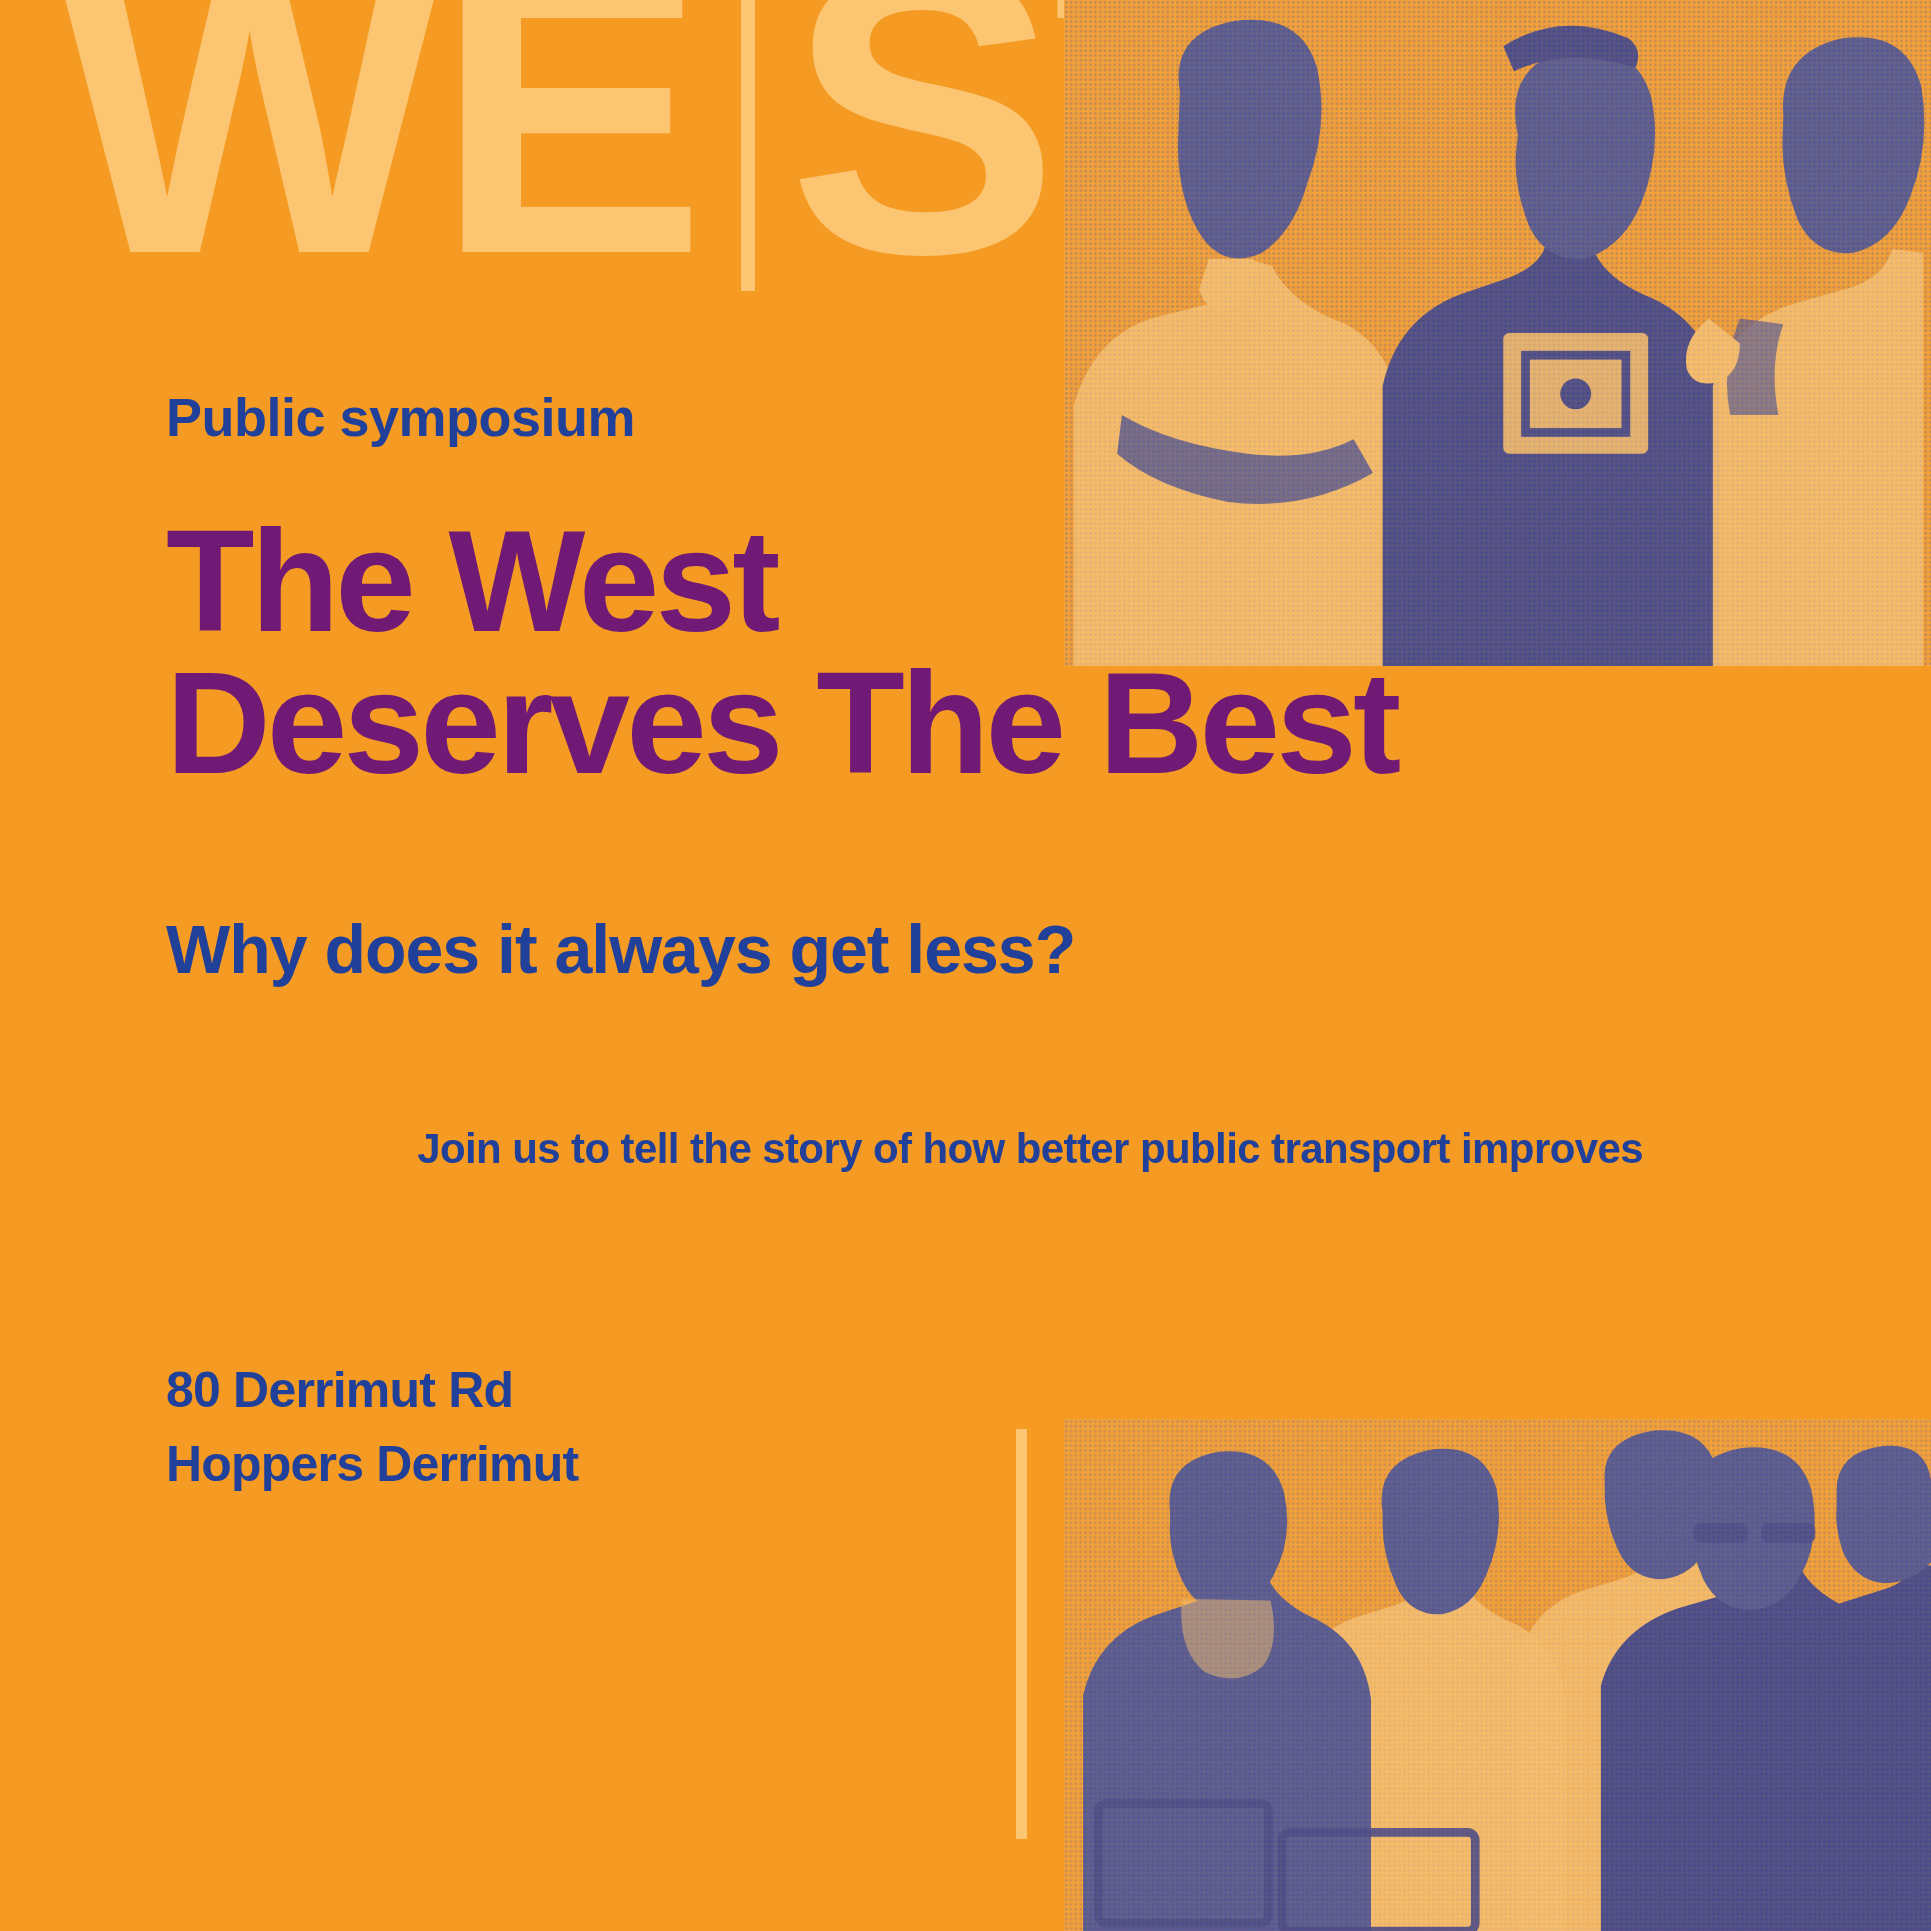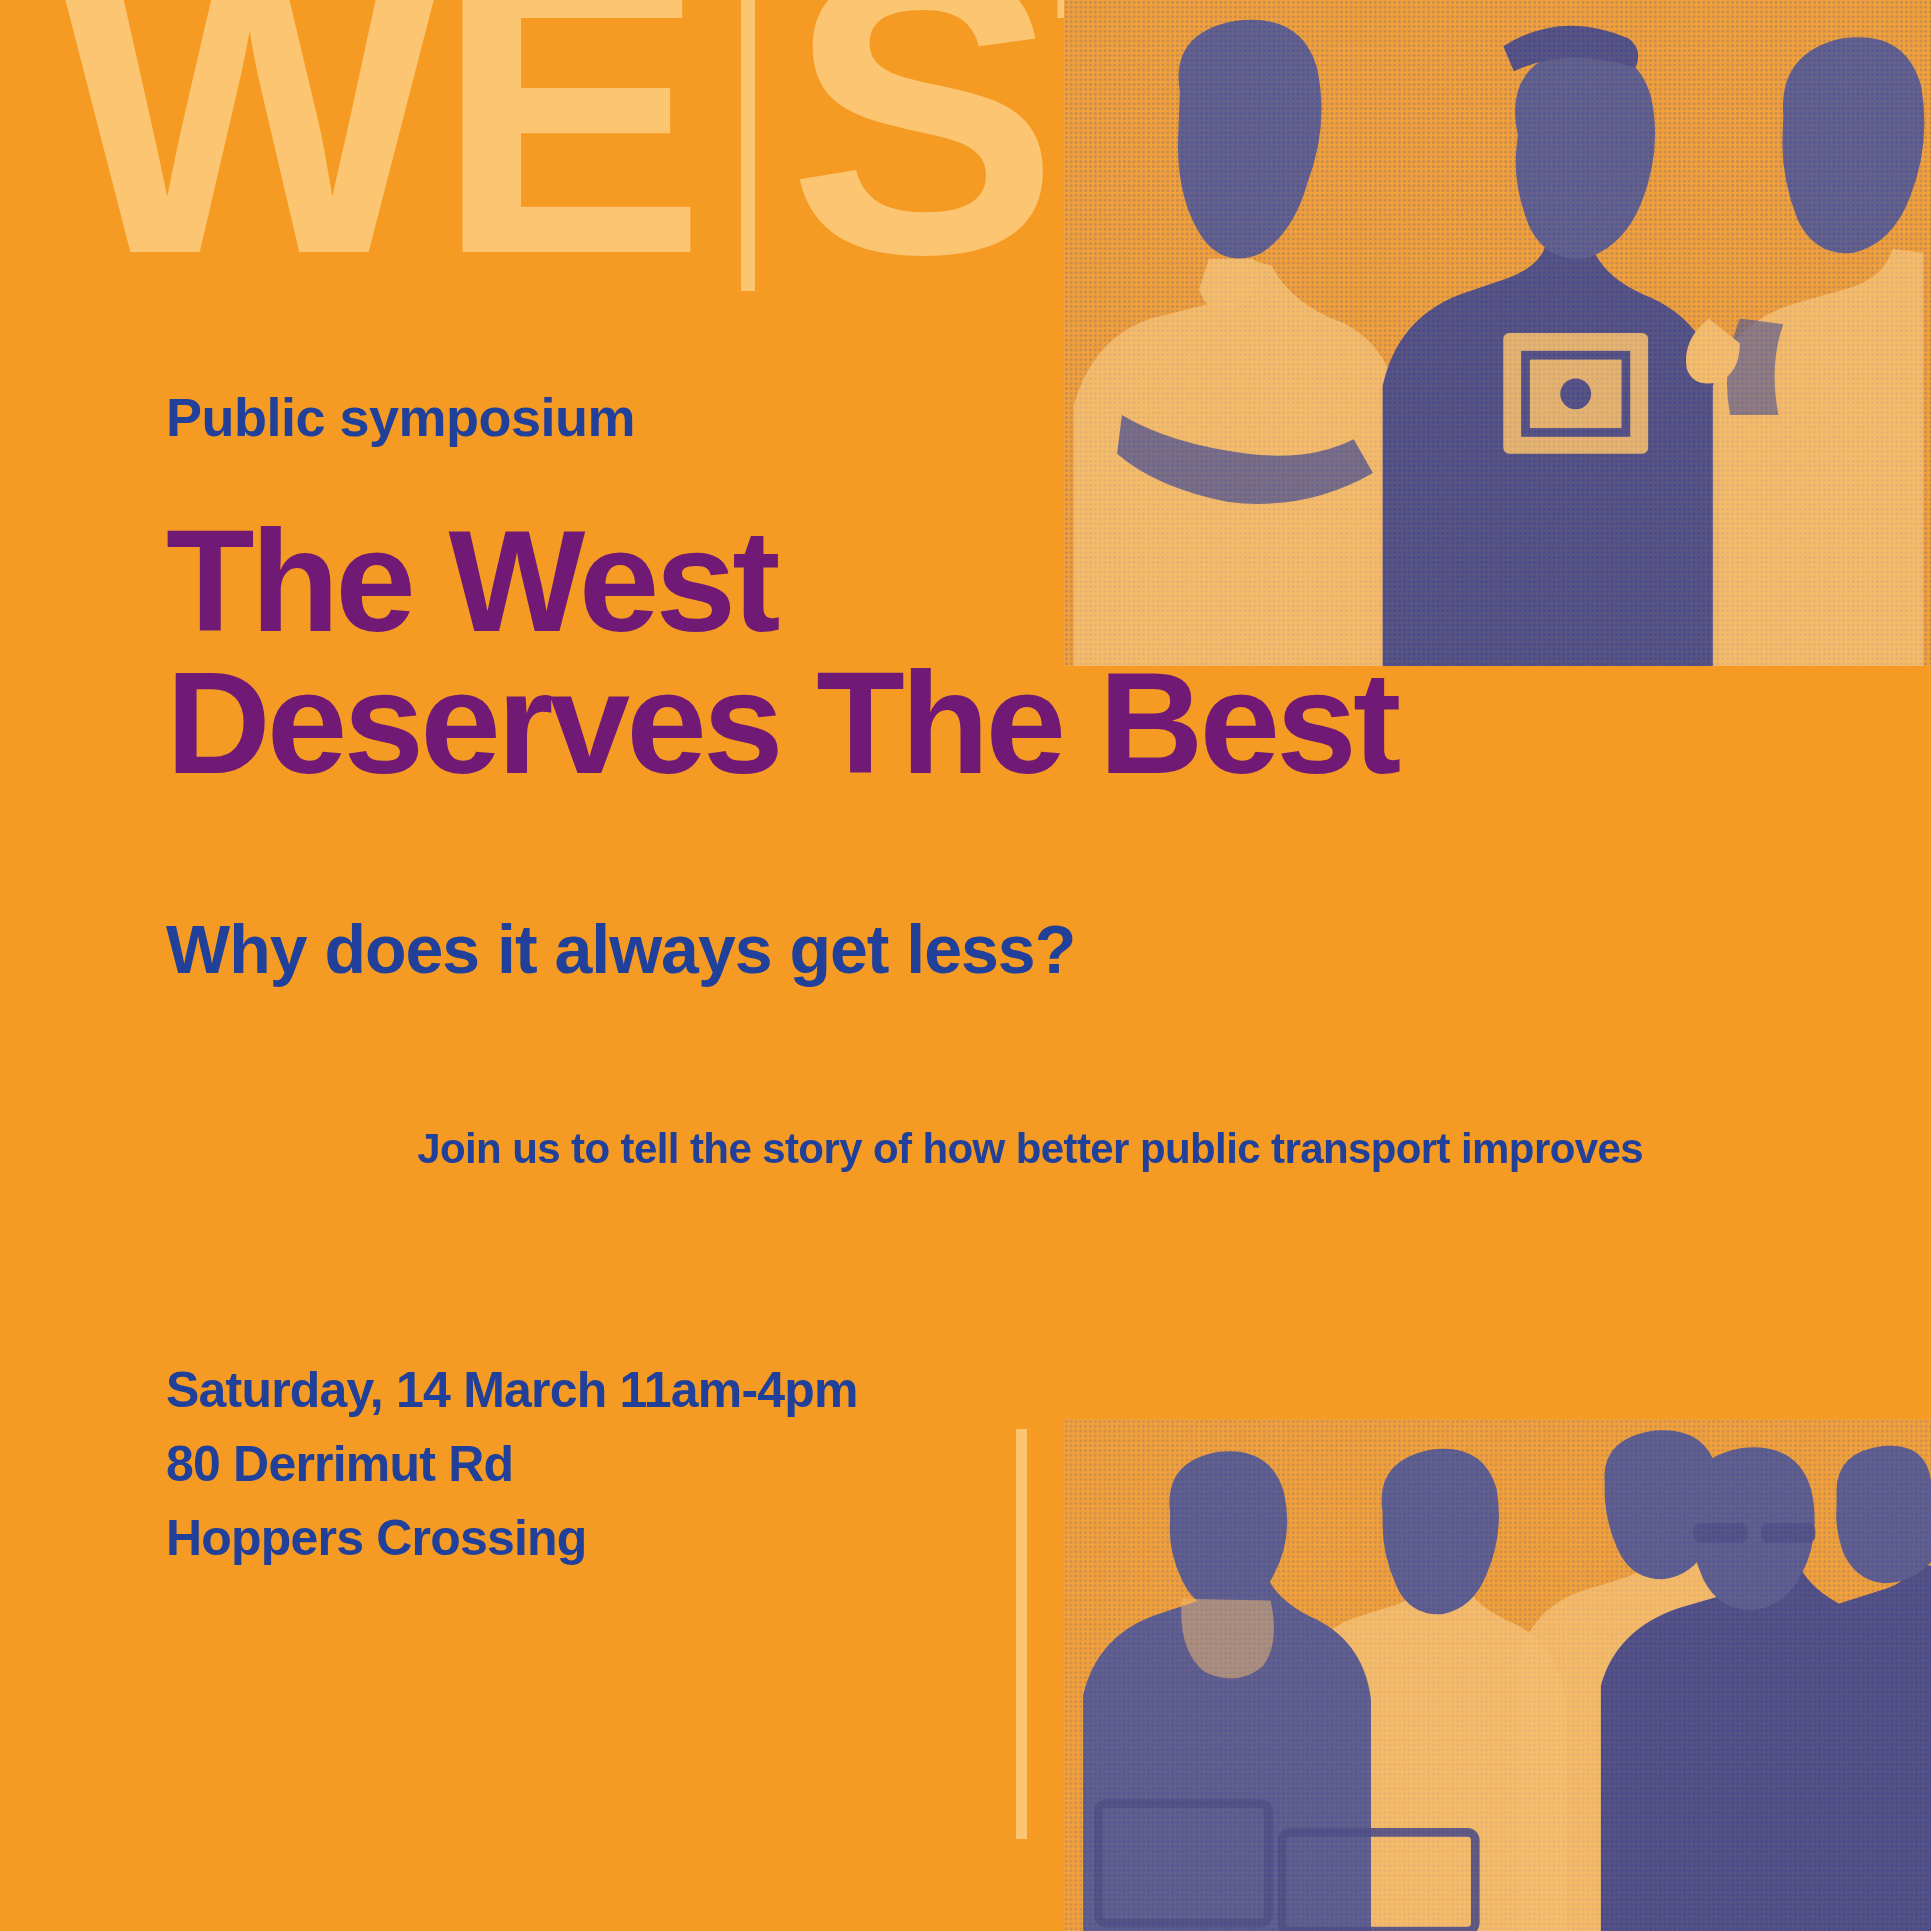--- a/index.html
+++ b/index.html
@@ -223,20 +223,19 @@
     <div class="headline">
       <span class="l1">The West</span>
       <span class="l2">Deserves The Best</span>
     </div>
     <div class="subhead">Why does it always get less?</div>
     <div class="blurb">
       <span>Join us to tell the story of how better public transport improves</span>
       <br>
     </div>
     <div class="details">
-      <div>Saturday, 14 March 11am-4pm</div>
       <div>80 Derrimut Rd</div>
-      <div>Hoppers Crossing</div>
+      <div>Hoppers Derrimut</div>
     </div>
   </div>
 
 </div>
 
 
 </body></html>

